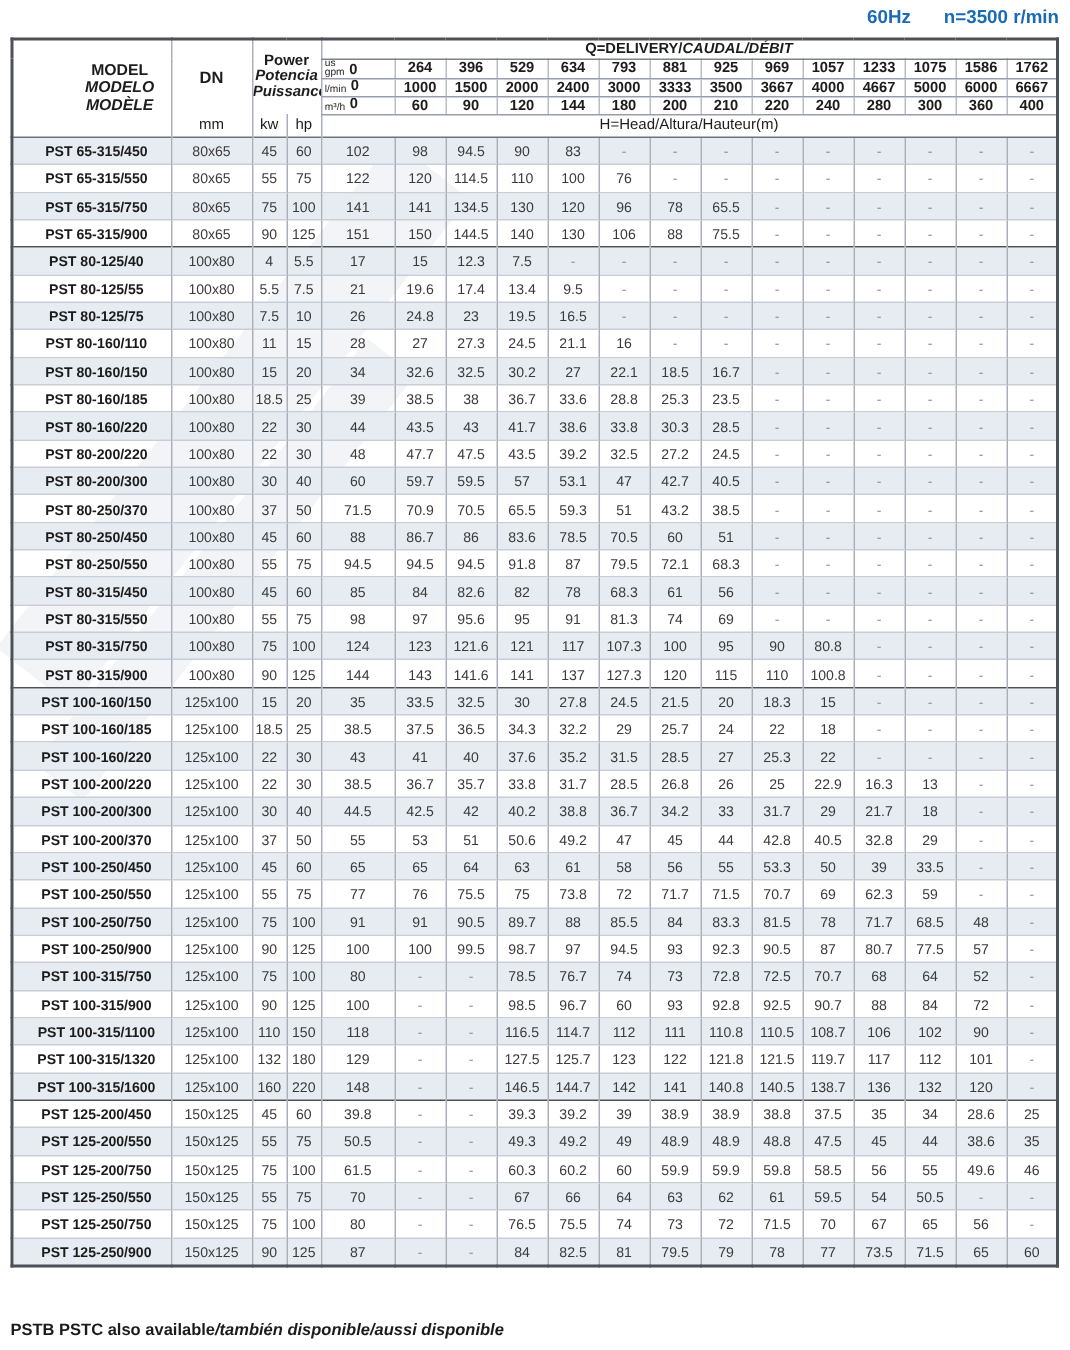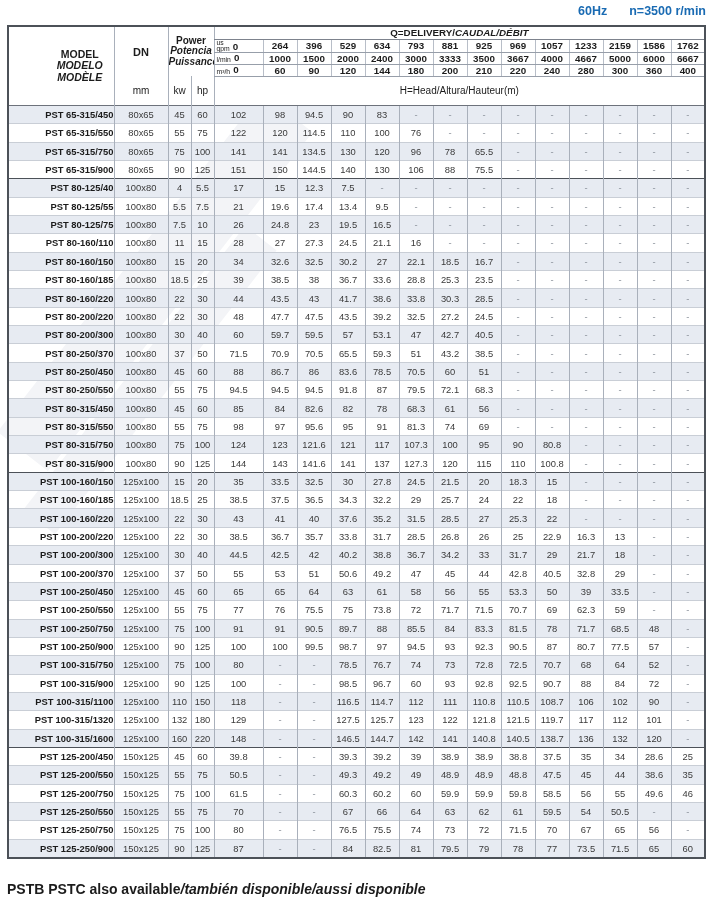--- a/index.html
+++ b/index.html
@@ -45,37 +45,37 @@
   .power-h .it { font-style:italic; }
   .q-title { text-align:center; font-size:9.8px; height:13px; border-bottom:1px solid #7d838d; }
   .q-title .it { font-style:italic; }
   tr.flow-row { height:12px; }
   tr.flow-row th { border-bottom:1px solid #979ea9; }
   th.unit-cell { text-align:left; }
   .u-wrap { display:flex; align-items:flex-end; gap:3px; padding-left:2px; }
   .u-label { font-size:6.8px; line-height:6.2px; font-weight:normal; color:#222; }
   .u-zero { font-size:9.8px; font-weight:bold; line-height:10px; }
   th.u-val { text-align:center; font-size:9.8px; font-weight:bold; border-left:1px solid #b8bec8; }
-  tr.units-bottom { height:29px; }
+  tr.units-bottom { height:15px; }
   tr.units-bottom th { font-weight:normal; font-size:10px; text-align:center; vertical-align:middle; }
   .head-title { font-size:9.2px; font-weight:bold; border-left:1px solid #a9b0bb; }
   .head-title .it { }
 
   
   tbody td { height:18.35px; font-size:9.4px; text-align:center; vertical-align:middle; color:#3a3a3a; border-top:1px solid #c9ced6; background:transparent; }
   tbody tr.shade td { background:#e7ebf2; }
   tbody tr.gstart td { border-top:1.8px solid #4c5158; }
   tbody tr:first-child td { border-top:1.5px solid #6d727b; }
-  td.model { text-align:right; padding-left:6px; font-weight:bold; color:#1b1b1b; border-left:none; }
+  td.model { text-align:center; padding-left:6px; font-weight:bold; color:#1b1b1b; border-left:none; }
   td.dash { color:#8a909a; }
 
   .footer {
     position:absolute; left:7px; right:7px; top:881px; z-index:2;
     display:flex; justify-content:space-between; align-items:flex-end;
-    font-size:14px; font-weight:bold; color:#1b1b1b;
+    font-size:11px; font-weight:bold; color:#1b1b1b;
   }
   .footer .it { font-style:italic; }
   .pages { color:#3b84c6; margin-left:9px; }
 </style>
 </head>
 <body>
 
 <div class="wm wm1"></div>
 <div class="wm wm2"></div>
 
@@ -132,21 +132,21 @@
         <th class="u-val">264</th>
         <th class="u-val">396</th>
         <th class="u-val">529</th>
         <th class="u-val">634</th>
         <th class="u-val">793</th>
         <th class="u-val">881</th>
         <th class="u-val">925</th>
         <th class="u-val">969</th>
         <th class="u-val">1057</th>
         <th class="u-val">1233</th>
-        <th class="u-val">2159</th>
+        <th class="u-val">1075</th>
         <th class="u-val">1586</th>
         <th class="u-val">1762</th>
       </tr>
     <tr class="flow-row" id="flow-row-1">
         <th class="unit-cell">
           <div class="u-wrap">
             <span class="u-label">l/min</span>
             <span class="u-zero">0</span>
           </div>
         </th>

